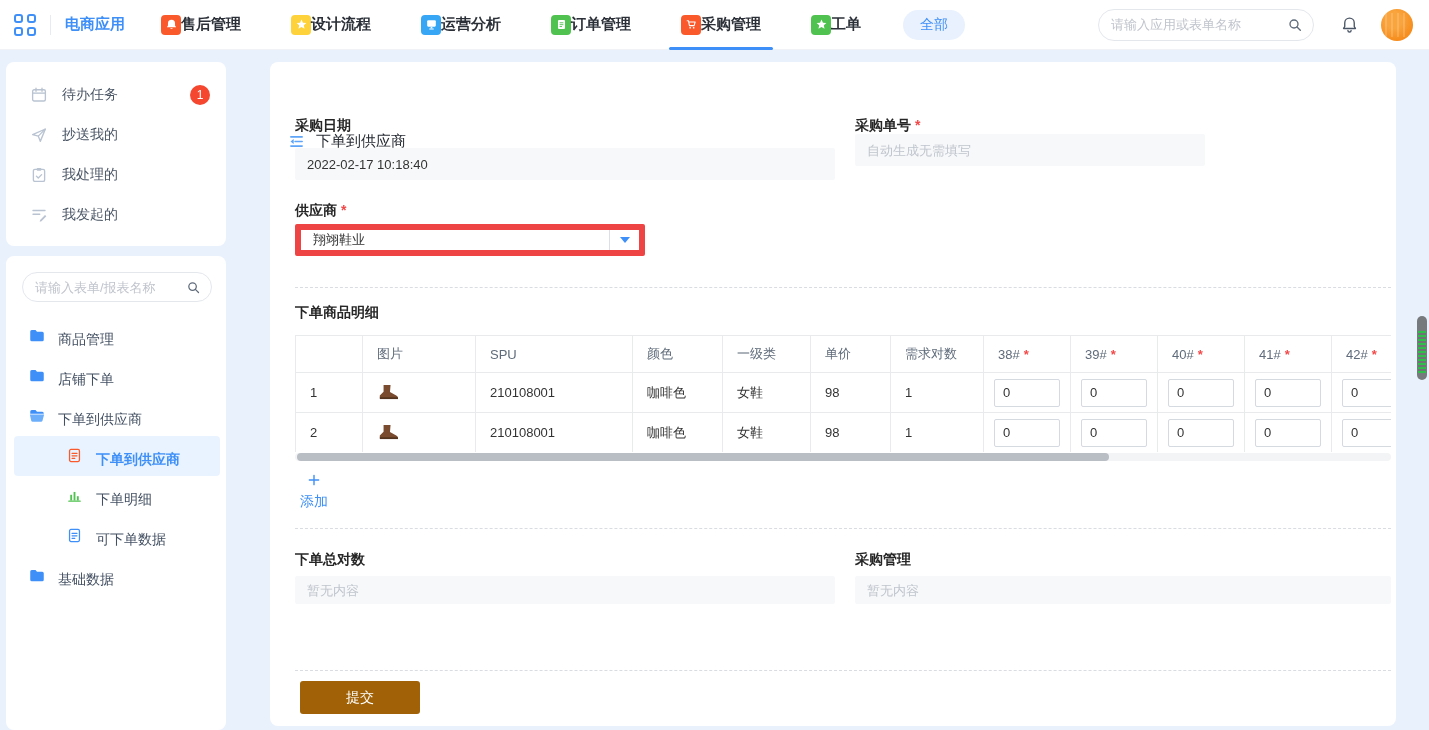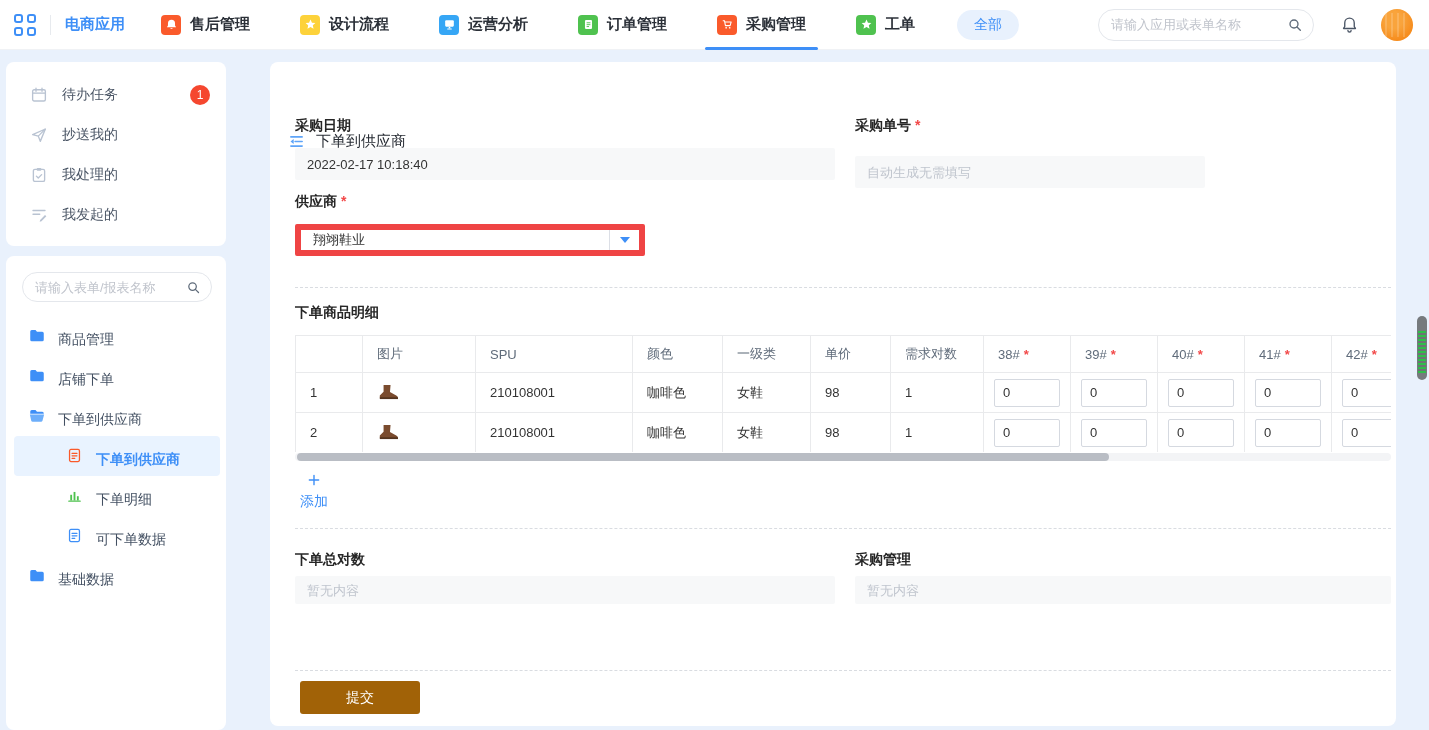--- a/index.html
+++ b/index.html
@@ -7,21 +7,21 @@
   body { position:relative; background:#e9f1fc; }
 
   
   .topbar { position:absolute; top:0; left:0; width:1429px; height:50px; background:#fff;
             display:flex; align-items:center; padding:0 16px 0 14px; z-index:20;
             border-bottom:1px solid #f0f2f5; }
   .grid-icon { width:22px; height:22px; display:grid; grid-template-columns:1fr 1fr; gap:4px; cursor:pointer; }
   .grid-icon span { border:2px solid #3e8ff7; border-radius:3px; }
   .tb-divider { width:1px; height:20px; background:#e7eaee; margin:0 14px; }
   .brand { color:#3e8ff7; font-size:15px; font-weight:700; margin-right:36px; cursor:pointer; }
-  .app-tab { position:relative; height:50px; display:flex; align-items:center; gap:9px;
+  .app-tab { position:relative; height:50px; display:flex; align-items:center; 
              margin-right:50px; cursor:pointer;justify-content:center; }
   .app-tab .ticon { width:20px; height:20px; border-radius:4px; display:flex; align-items:center; justify-content:center; flex:0 0 auto; }
   .app-tab .tlabel { font-size:15px; font-weight:600; color:#2b3038; white-space:nowrap; }
   .app-tab.active::after { content:""; position:absolute; left:-12px; right:-12px; bottom:0; height:3px;
                            background:#3e8ff7; border-radius:2px; }
   .all-pill { height:30px; padding:0 17px; background:#e8f1fd; color:#3e8ff7; font-size:14px;
               border-radius:16px; display:flex; align-items:center; cursor:pointer; }
   .tb-right { margin-left:auto; display:flex; align-items:center; }
   .tb-search { width:216px; height:32px; border:1px solid #e4e7ec; border-radius:16px;
                display:flex; align-items:center; padding:0 12px; color:#c0c4cc; }
@@ -325,23 +325,23 @@
   </div>
 
   <div class="f-label" style="left:25px; top:55px">
     <span>采购日期</span>
   </div>
   <input class="ginput" style="left: 25px; top: 86px; width: 540px;" type="text" value="2022-02-17 10:18:40">
 
   <div class="f-label" style="left:585px; top:55px">
     <span>采购单号</span><span class="req">*</span>
   </div>
-  <input class="ginput" style="left: 585px; top: 94px; width: 350px;" type="text" disabled="" placeholder="自动生成无需填写">
-
-  <div class="f-label" style="left:25px; top:131px">
+  <input class="ginput" style="left: 585px; top: 72px; width: 350px;" type="text" disabled="" placeholder="自动生成无需填写">
+
+  <div class="f-label" style="left:25px; top:140px">
     <span>供应商</span><span class="req">*</span>
   </div>
   <div class="select" style="left:25px; top:162px; width:350px">
     <span class="sel-text">翔翊鞋业</span>
     <span class="caret-box">
         <span class="caret-down"></span>
       </span>
   </div>
 
   <div class="dashed" style="top:225px"></div>

